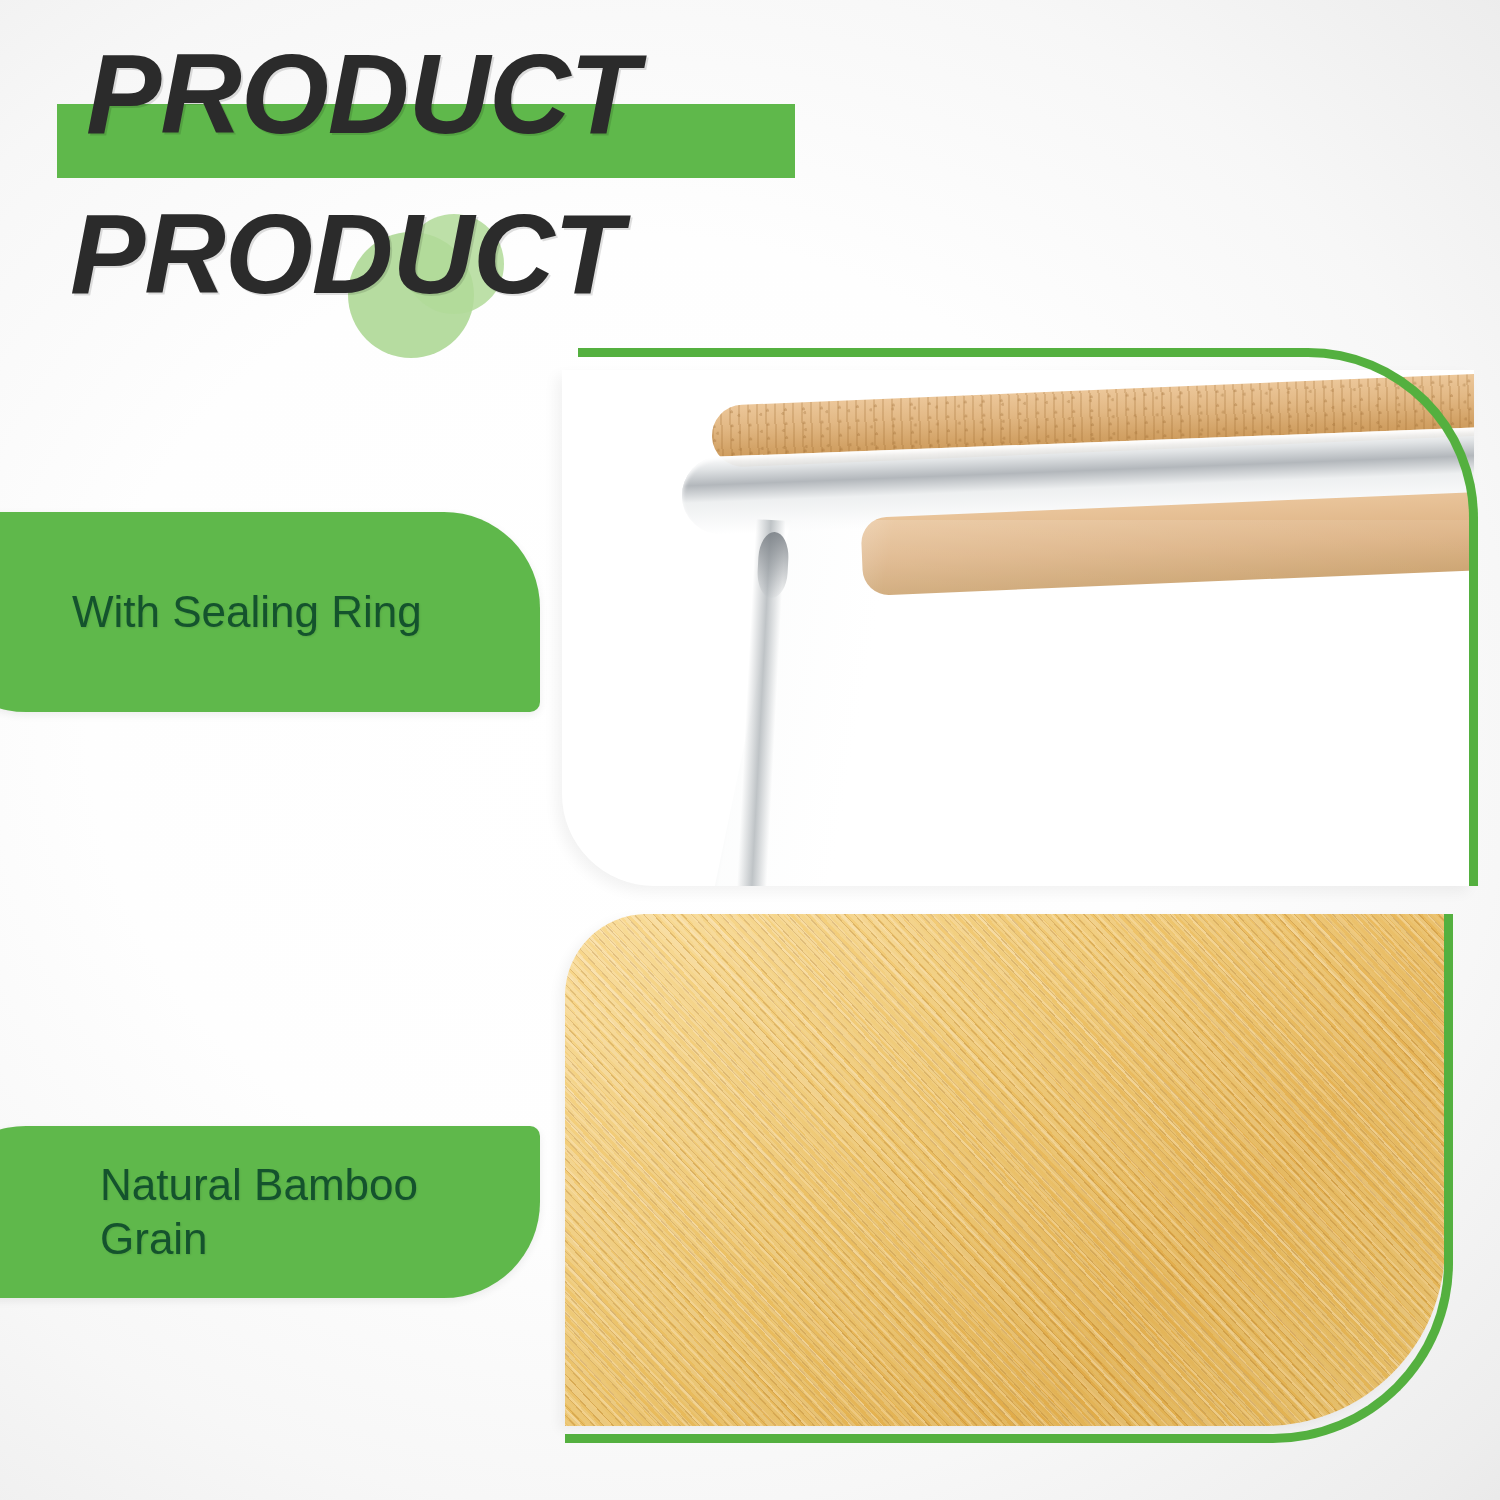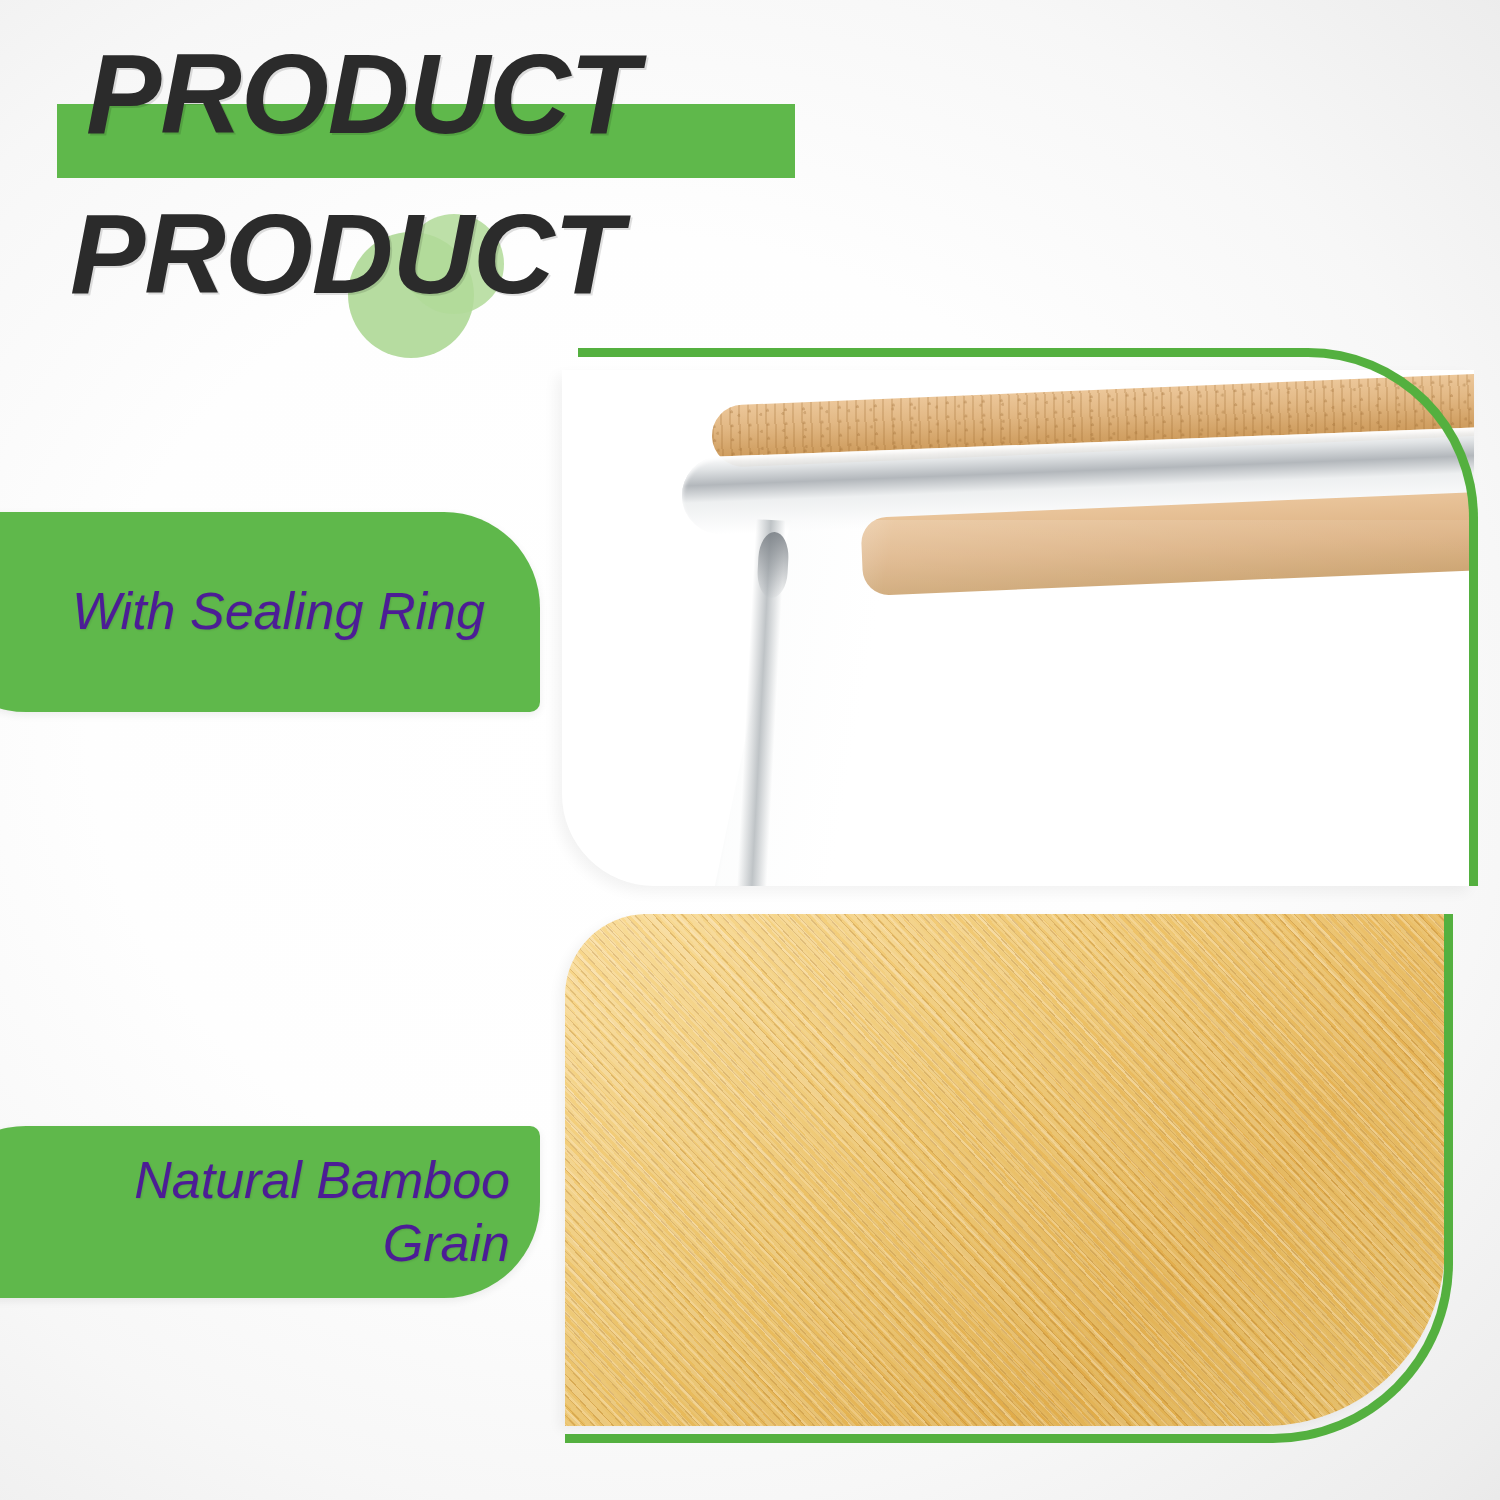--- a/index.html
+++ b/index.html
@@ -56,23 +56,22 @@
   
   .badge {
     position: absolute;
     background: #5fb84b;
     display: flex;
     align-items: center;
     box-sizing: border-box;
     box-shadow: 0 3px 9px rgba(0,0,0,.07);
   }
   .badge-text {
-    font-style: italic;
-    color: #4c1d95;
-    font-size: 52px;
+    color: #14532d;
+    font-size: 44px;
     line-height: 1.22;
     text-shadow: 1px 1px 2px rgba(0,0,0,.10);
     width: 100%;
   }
 
   #badge-sealing {
     left: -70px; top: 512px;
     width: 610px; height: 200px;
     border-radius: 0 96px 10px 96px;
     padding-left: 142px; padding-right: 34px;
@@ -253,16 +252,16 @@
   <div id="card-photo-border"></div>
 
   <div id="card-bamboo"></div>
   <div id="card-bamboo-border"></div>
 
   <div class="badge" id="badge-sealing">
     <div class="badge-text">With Sealing Ring</div>
   </div>
 
   <div class="badge" id="badge-bamboo">
-    <div class="badge-text" style="text-align:right">Natural Bamboo<br>Grain</div>
+    <div class="badge-text" style="text-align:left">Natural Bamboo<br>Grain</div>
   </div>
 
 </div>
 
 </body></html>

